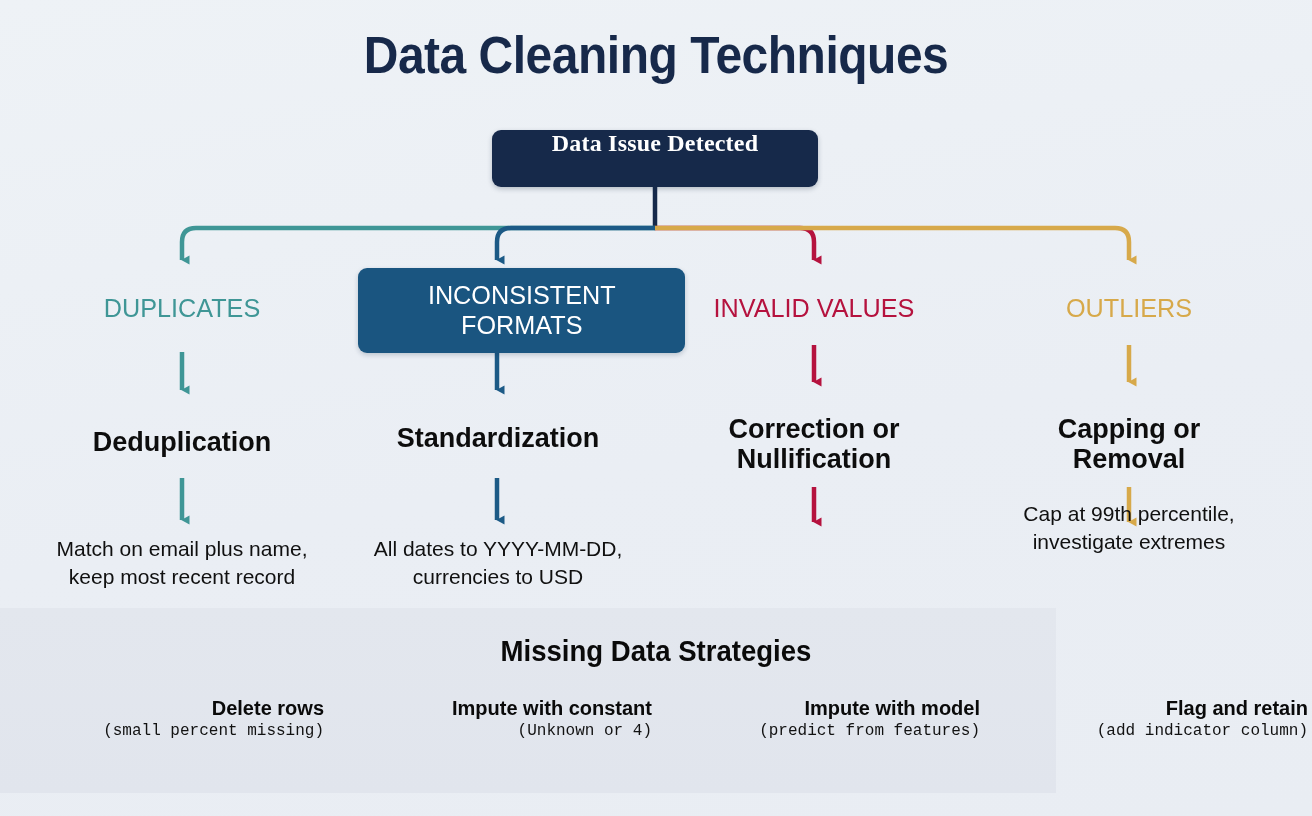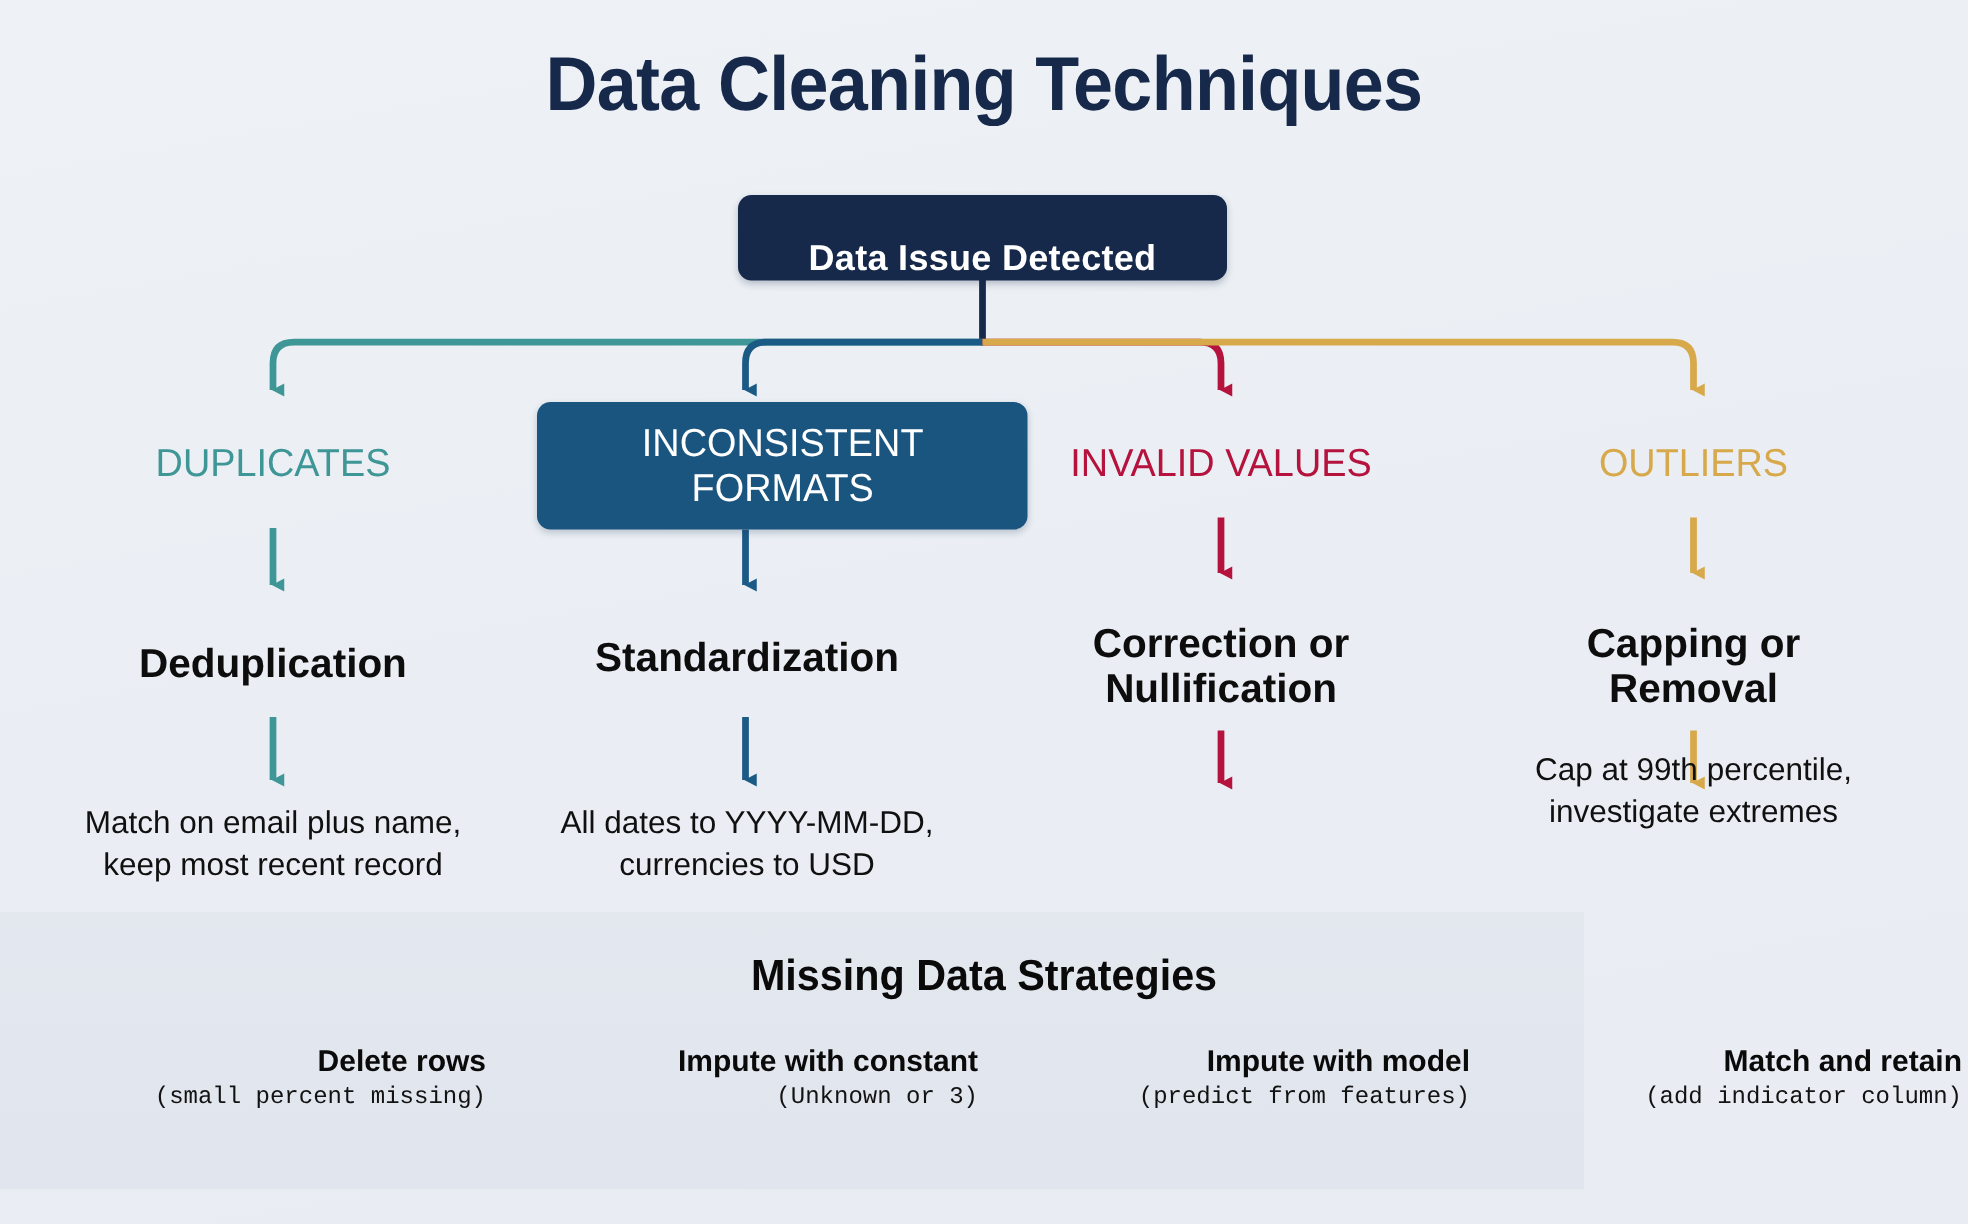--- a/index.html
+++ b/index.html
@@ -38,22 +38,23 @@
   #root-box {
     position: absolute;
     left: 492px;
     top: 130px;
     width: 326px;
     height: 57px;
     background: #16294a;
     border-radius: 9px;
     box-shadow: 0 2px 5px rgba(20,35,60,0.25);
     display: flex;
-    align-items: flex-end;
+    align-items: flex-start;
     justify-content: center;
+    font-family: Liberation Serif, serif;
   }
   #root-box .label {
     color: #ffffff;
     font-size: 24px;
     font-weight: bold;
     letter-spacing: 0.2px;
   }
 
   
   #connectors {
@@ -251,26 +252,26 @@
 
   <div id="footer">
     <div id="footer-title">Missing Data Strategies</div>
     <div id="footer-items">
       <div class="f-item">
         <span class="f-title">Delete rows</span>
         <span class="f-sub">(small percent missing)</span>
       </div>
       <div class="f-item">
         <span class="f-title">Impute with constant</span>
-        <span class="f-sub">(Unknown or 3)</span>
+        <span class="f-sub">(Unknown or 4)</span>
       </div>
       <div class="f-item">
         <span class="f-title">Impute with model</span>
         <span class="f-sub">(predict from features)</span>
       </div>
       <div class="f-item">
-        <span class="f-title">Match and retain</span>
+        <span class="f-title">Flag and retain</span>
         <span class="f-sub">(add indicator column)</span>
       </div>
     </div>
   </div>
 
 </div>
 
 </body></html>

